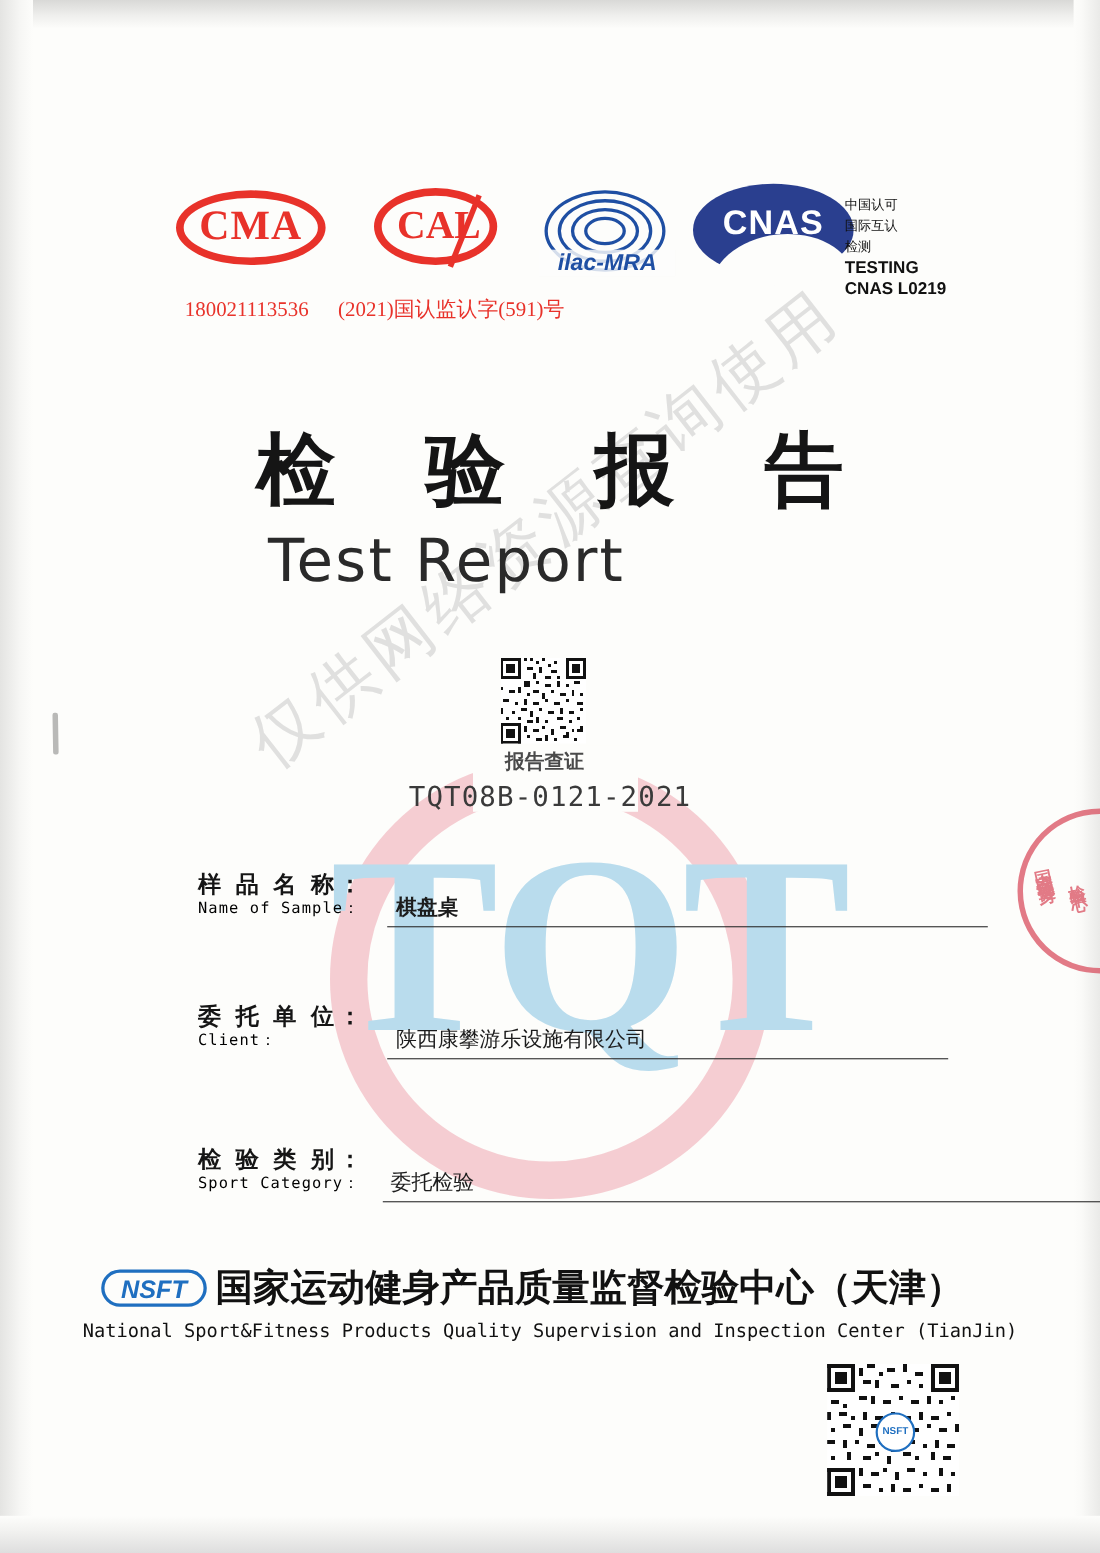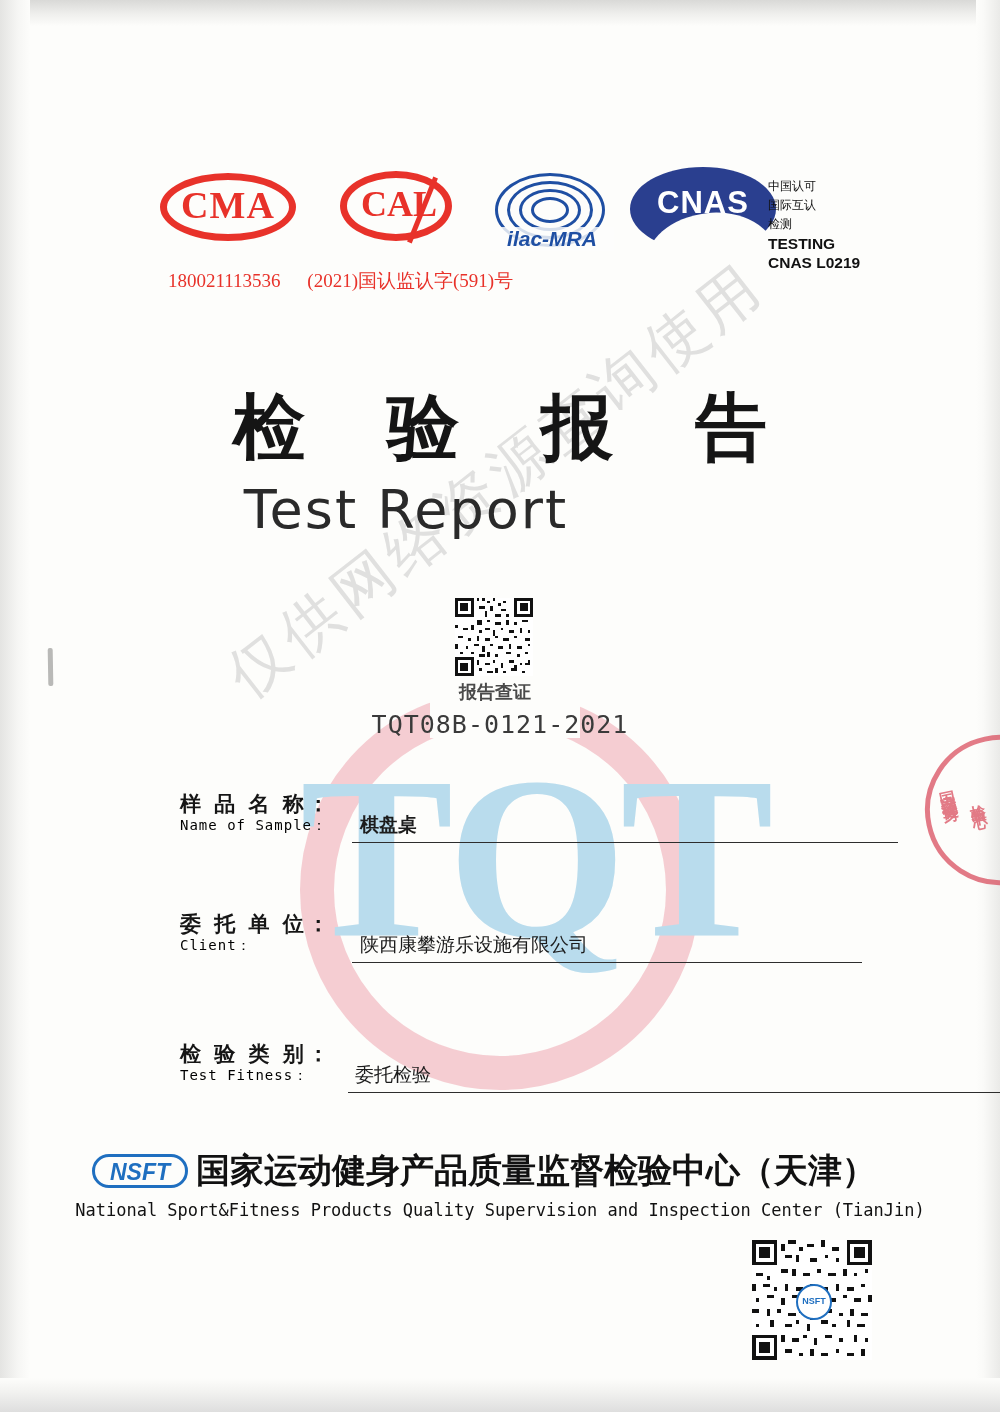--- a/index.html
+++ b/index.html
@@ -599,21 +599,21 @@
 
   <div class="field" id="field-client">
     <div class="label-cn">委 托 单 位：</div>
     <div class="label-en">Client：</div>
     <div class="value">陕西康攀游乐设施有限公司</div>
     <div class="rule"></div>
   </div>
 
   <div class="field" id="field-category">
     <div class="label-cn">检 验 类 别：</div>
-    <div class="label-en">Test Fitness：</div>
+    <div class="label-en">Sport Category：</div>
     <div class="value">委托检验</div>
     <div class="rule"></div>
   </div>
 
   <div class="footer">
     <div class="nsft-logo">NSFT</div>
     <div class="footer-cn">国家运动健身产品质量监督检验中心（天津）</div>
     <div class="footer-en">National Sport&amp;Fitness Products Quality Supervision and Inspection Center (TianJin)</div>
   </div>
 

